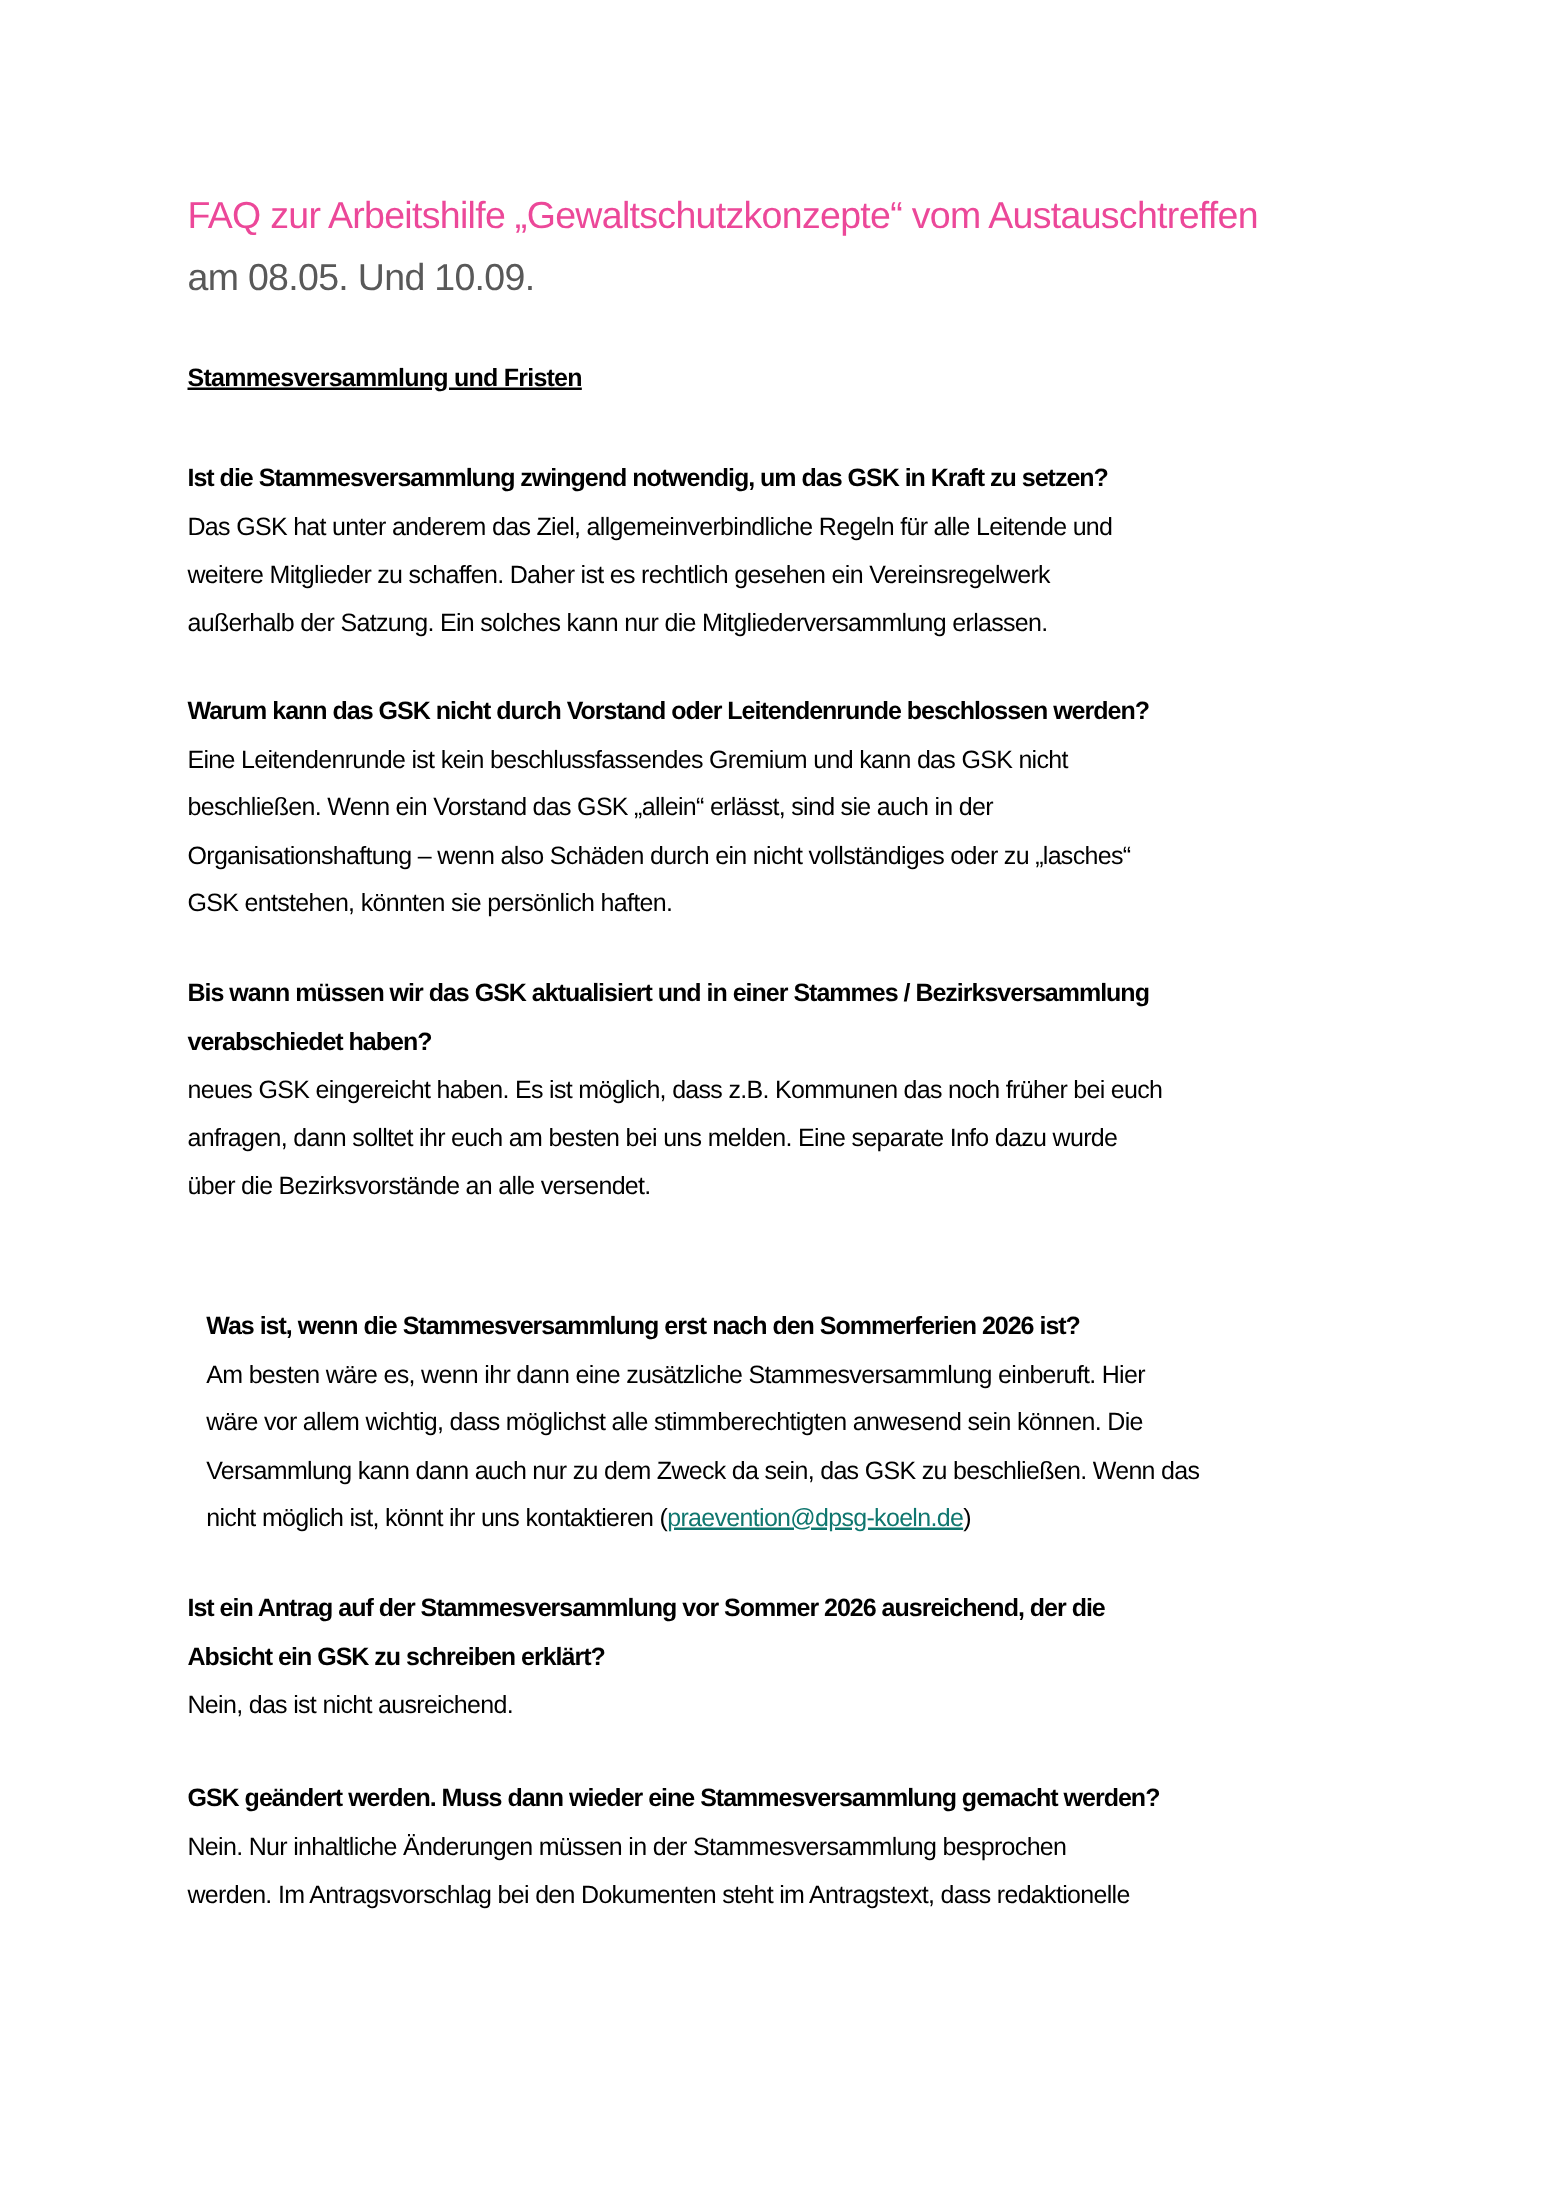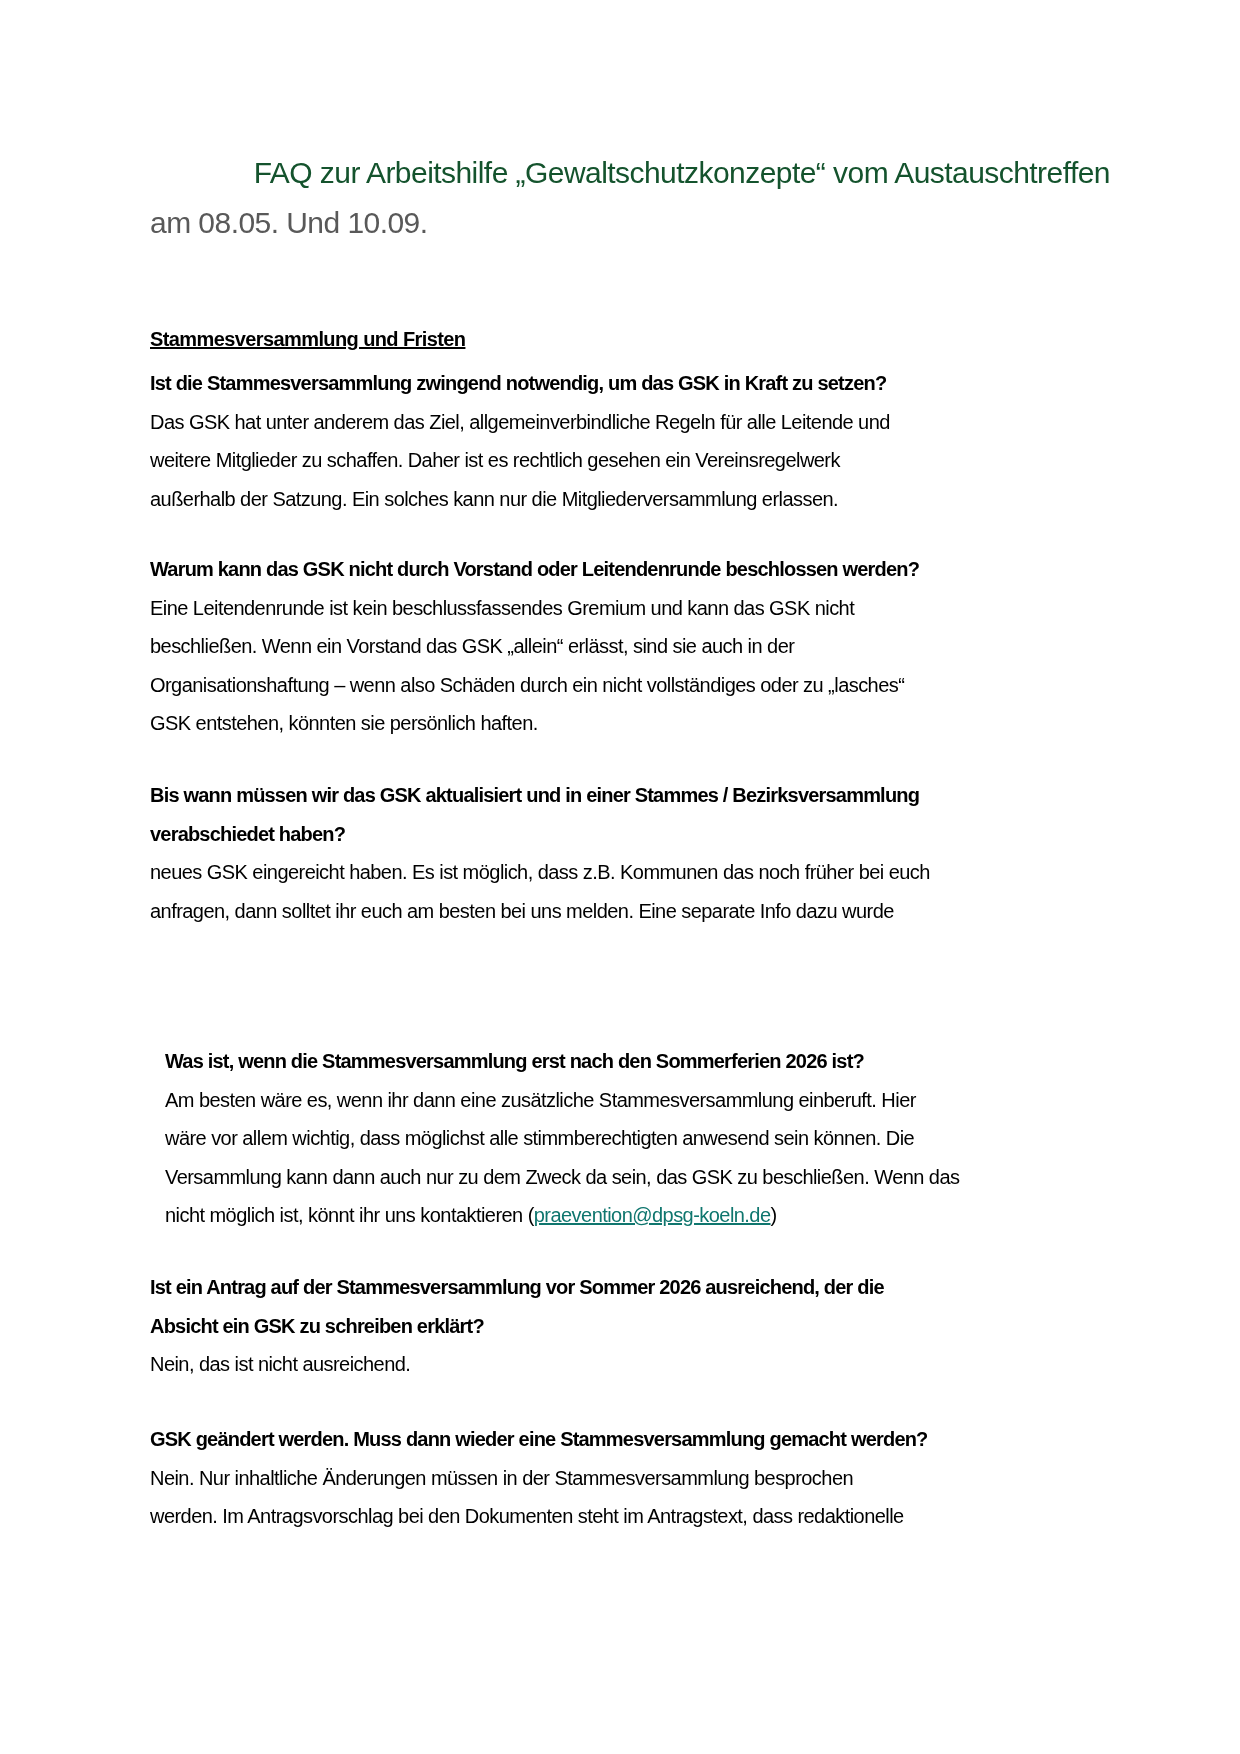--- a/index.html
+++ b/index.html
@@ -7,37 +7,37 @@
   .page { position: absolute; left: 150px; top: 0; width: 960px; }
   .title {
     position: absolute; top: 148px; left: 0; width: 960px;
     font-family: "Liberation Sans", sans-serif; font-size: 30px; line-height: 50px;
     color: #595959; letter-spacing: -0.5px;
   }
   .title .line { display: block; white-space: nowrap; }
   .section-heading {
     position: absolute; top: 292px; left: 0;
     font-family: "Liberation Sans", sans-serif; font-size: 20px; font-weight: bold;
-    color: #000; text-decoration: underline; letter-spacing: -0.6px; margin-top: 36px;
+    color: #000; text-decoration: underline; letter-spacing: -0.6px;
   }
   .line {
     display: block; white-space: nowrap;
     font-family: "Liberation Sans", sans-serif; font-size: 20px; line-height: 38.5px;
     color: #000; letter-spacing: -0.55px;
   }
   .q .line { font-weight: bold; letter-spacing: -0.8px; }
   .faq { position: absolute; left: 0; width: 960px; }
   .email { text-decoration: underline; color: #0f766e; }
 </style>
 </head>
 <body>
 
 <div class="page">
   <h1 class="title" style="margin:0;font-weight:normal;">
-    <span class="line" style="font-size:30px;line-height:50px;color:#14532d;font-weight:normal;text-align:right;">FAQ zur Arbeitshilfe „Gewaltschutzkonzepte“ vom Austauschtreffen</span>
+    <span class="line" style="font-size:30px;line-height:50px;color:#ec4899;font-weight:normal;">FAQ zur Arbeitshilfe „Gewaltschutzkonzepte“ vom Austauschtreffen</span>
     <span class="line" style="font-size:30px;line-height:50px;color:#595959;font-weight:normal;">am 08.05. Und 10.09.</span>
   </h1>
 
   <div class="section-heading">Stammesversammlung und Fristen</div>
 
   <div class="faq" style="top:364px;">
     <div class="q">
       <span class="line">Ist die Stammesversammlung zwingend notwendig, um das GSK in Kraft zu setzen?</span>
     </div>
     <div class="a">
@@ -60,20 +60,21 @@
   </div>
 
   <div class="faq" style="top:776px;">
     <div class="q">
       <span class="line">Bis wann müssen wir das GSK aktualisiert und in einer Stammes / Bezirksversammlung</span>
       <span class="line">verabschiedet haben?</span>
     </div>
     <div class="a">
       <span class="line">neues GSK eingereicht haben. Es ist möglich, dass z.B. Kommunen das noch früher bei euch</span>
       <span class="line">anfragen, dann solltet ihr euch am besten bei uns melden. Eine separate Info dazu wurde</span>
+      <span class="line">über die Bezirksvorstände an alle versendet.</span>
     </div>
   </div>
 
   <div class="faq" style="top:1042px;margin-left:15px;">
     <div class="q">
       <span class="line">Was ist, wenn die Stammesversammlung erst nach den Sommerferien 2026 ist?</span>
     </div>
     <div class="a">
       <span class="line">Am besten wäre es, wenn ihr dann eine zusätzliche Stammesversammlung einberuft. Hier</span>
       <span class="line">wäre vor allem wichtig, dass möglichst alle stimmberechtigten anwesend sein können.  Die</span>

